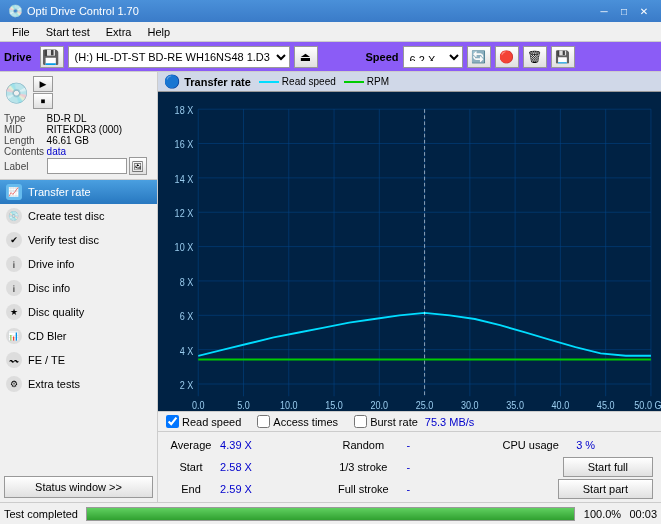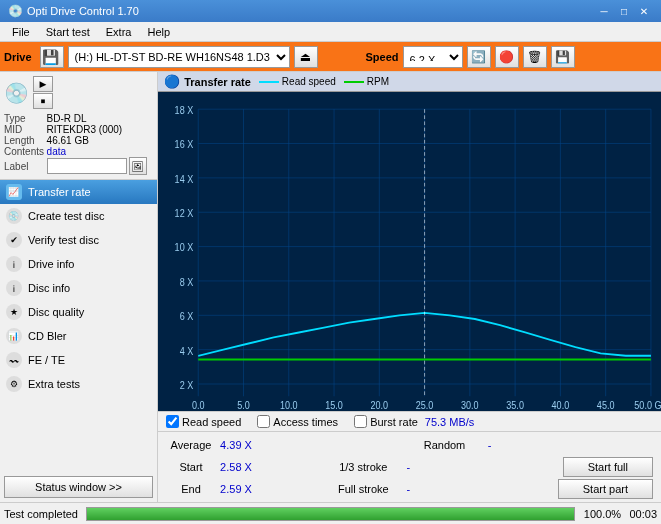--- a/index.html
+++ b/index.html
@@ -34,21 +34,21 @@
       padding: 2px 8px;
       font-size: 11px;
       cursor: pointer;
       height: 100%;
       display: flex;
       align-items: center;
     }
 
     
     .toolbar {
-      background: #f97316;
+      background: #8b5cf6;
       height: 30px;
       display: flex;
       align-items: center;
       padding: 2px 4px;
       border-bottom: 1px solid #ccc;
       gap: 4px;
     }
     .toolbar-label { font-size: 11px; font-weight: bold; margin-right: 4px; }
     .drive-select {
       height: 22px;
@@ -474,20 +474,24 @@
 
       <div class="stats-row">
         <div class="stat-item">
           <span class="stat-label">Average</span>
           <span class="stat-value">4.39 X</span>
         </div>
         <div class="stat-item">
           <span class="stat-label2">Random</span>
           <span class="stat-value2">-</span>
         </div>
+        <div class="stat-item">
+          <span class="stat-label3">CPU usage</span>
+          <span class="stat-value3">3 %</span>
+        </div>
       </div>
 
       <div class="stats-row">
         <div class="stat-item">
           <span class="stat-label">Start</span>
           <span class="stat-value">2.58 X</span>
         </div>
         <div class="stat-item">
           <span class="stat-label2">1/3 stroke</span>
           <span class="stat-value2">-</span>

